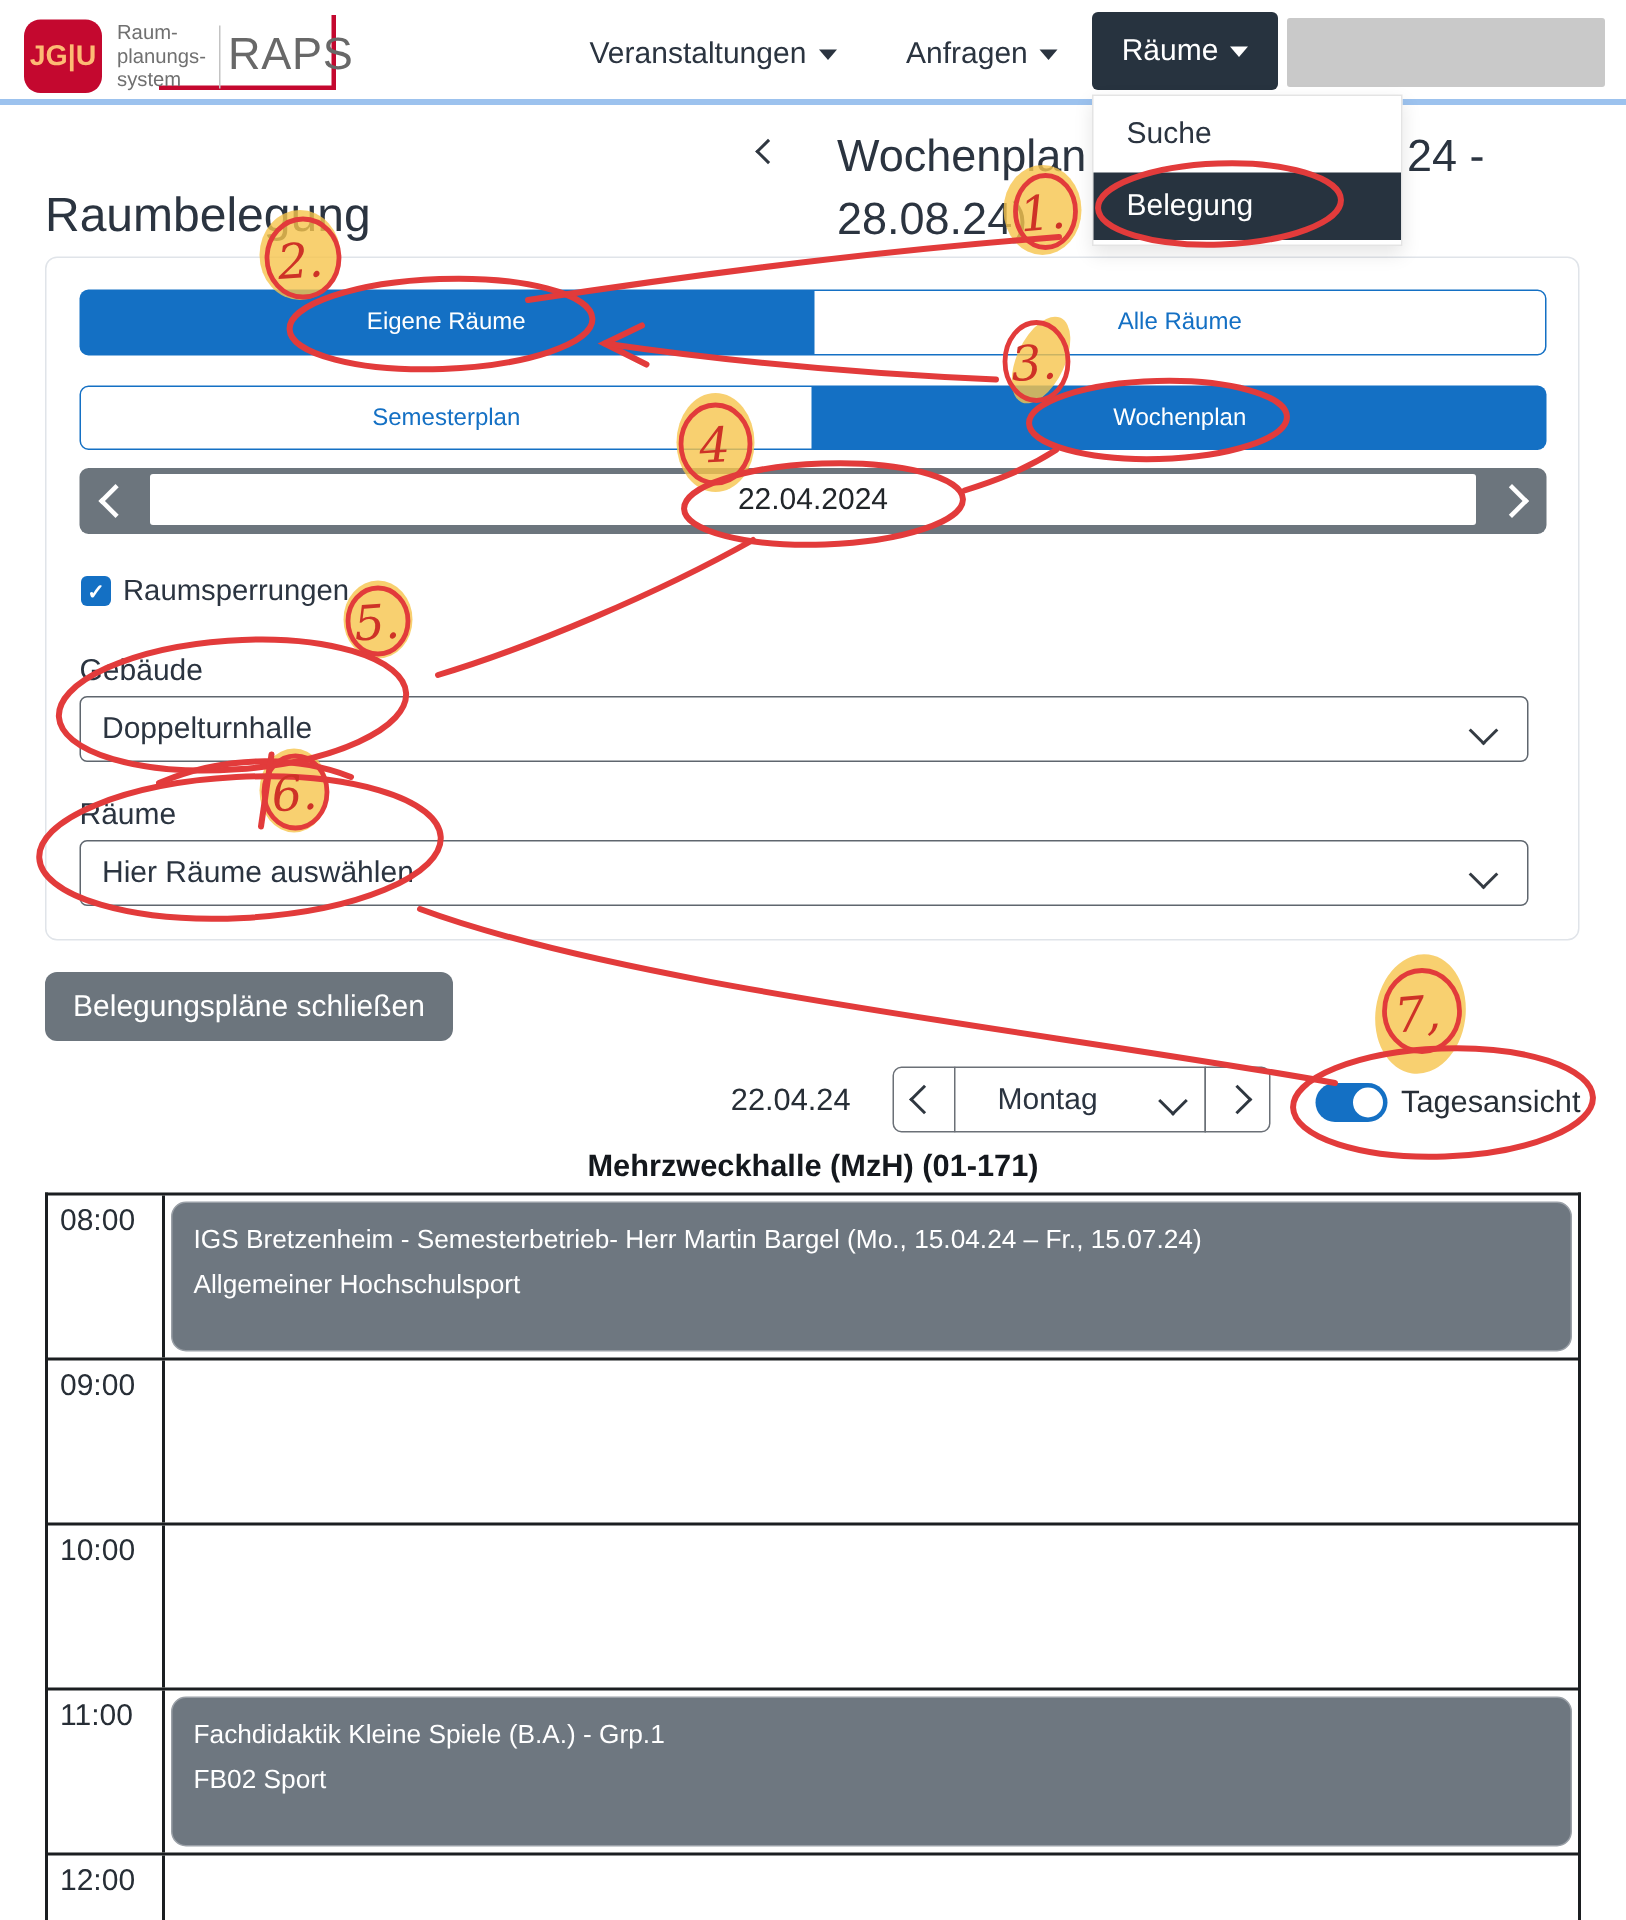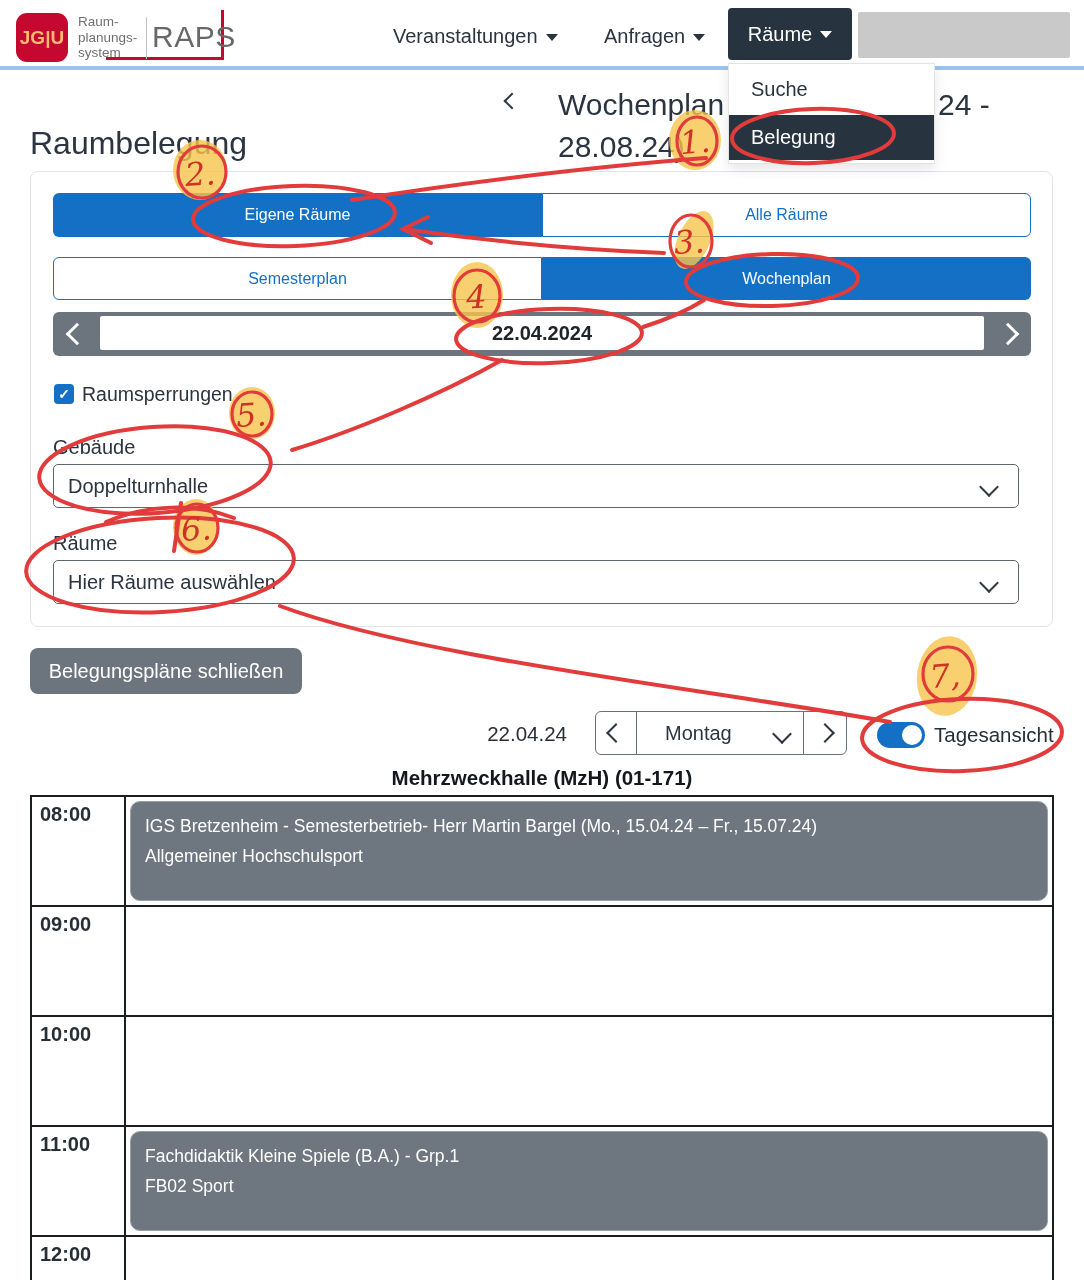--- a/index.html
+++ b/index.html
@@ -40,21 +40,21 @@
   
   .card{left:30px;top:171px;width:1023px;height:456px;border:1px solid #e0e4e9;border-radius:8px;background:#fff;}
   .seg-btn{height:44px;display:flex;align-items:center;justify-content:center;font-size:16px;cursor:pointer;}
   .seg-blue{background:#1470c4;color:#fff;}
   .seg-white{background:#fff;color:#1470c4;border:1px solid #1470c4;}
   .rad-l{border-radius:6px 0 0 6px;}
   .rad-r{border-radius:0 6px 6px 0;}
 
   .date-bar{left:53px;top:312px;width:978px;height:44px;background:#6c757d;border-radius:6px;}
   .date-inner{left:100px;top:316px;width:884px;height:34px;background:#fff;border-radius:2px;
-              display:flex;align-items:center;justify-content:center;font-size:20px;color:#212529;font-weight:bold;}
+              display:flex;align-items:center;justify-content:center;font-size:20px;color:#212529;}
   .bar-arrow{width:47px;height:44px;display:flex;align-items:center;justify-content:center;cursor:pointer;}
 
   .checkbox{left:54px;top:384px;width:20px;height:20px;background:#1470c4;border-radius:4px;color:#fff;
             display:flex;align-items:center;justify-content:center;font-size:14px;font-weight:bold;cursor:pointer;}
   .cb-label{left:82px;top:383px;font-size:19.5px;}
 
   .fld-label{font-size:20px;}
   .sel{left:53px;width:966px;height:44px;border:1.5px solid #5f666e;border-radius:5px;background:#fff;
        font-size:20px;color:#2b3440;display:flex;align-items:center;padding-left:14px;cursor:pointer;}
   .sel .chev-down{position:absolute;right:22px;top:15px;border-width:2.5px;border-color:#343b43;}
@@ -70,21 +70,21 @@
   .dn-next{left:803px;width:44px;border-radius:0 6px 6px 0;}
   .dn-sel .chev-down{position:absolute;right:14px;top:15px;border-width:2.5px;}
   .toggle{left:877px;top:722px;width:48px;height:26px;background:#1470c4;border-radius:14px;cursor:pointer;}
   .knob{position:absolute;right:3px;top:3px;width:20px;height:20px;background:#fff;border-radius:50%;}
   .dn-label{left:934px;top:723px;font-size:20.5px;color:#272e36;}
 
   
   .room-title{left:30px;top:766px;width:1024px;text-align:center;font-size:20.5px;font-weight:700;color:#14181d;}
   .sched{left:30px;top:795px;width:1024px;height:560px;border:2px solid #1b1e21;border-bottom:none;background:#fff;}
   .srow{position:relative;height:108px;border-bottom:2px solid #1b1e21;display:flex;}
-  .stime{width:68px;border-right:2px solid #1b1e21;padding:6px 16px 0 8px;font-size:20px;color:#272e36;flex:none;font-weight:bold;}
+  .stime{width:68px;border-right:2px solid #1b1e21;padding:6px 0 0 8px;font-size:20px;color:#272e36;flex:none;}
   .scell{flex:1;position:relative;}
   .event{position:absolute;left:4px;top:4px;right:4px;bottom:4px;background:#6e7780;border:1px solid #9aa0a7;
          border-radius:10px;color:#fff;padding:10px 14px;font-size:17.5px;line-height:28px;cursor:pointer;}
   .ev2{margin-top:2px;}
 
   
   #anno{position:absolute;left:0;top:0;width:1084px;height:1280px;z-index:40;pointer-events:none;}
   .ann-num{font-family:"DejaVu Serif",serif;font-style:italic;font-size:32px;fill:#ce3227;}
 </style>
 </head>

